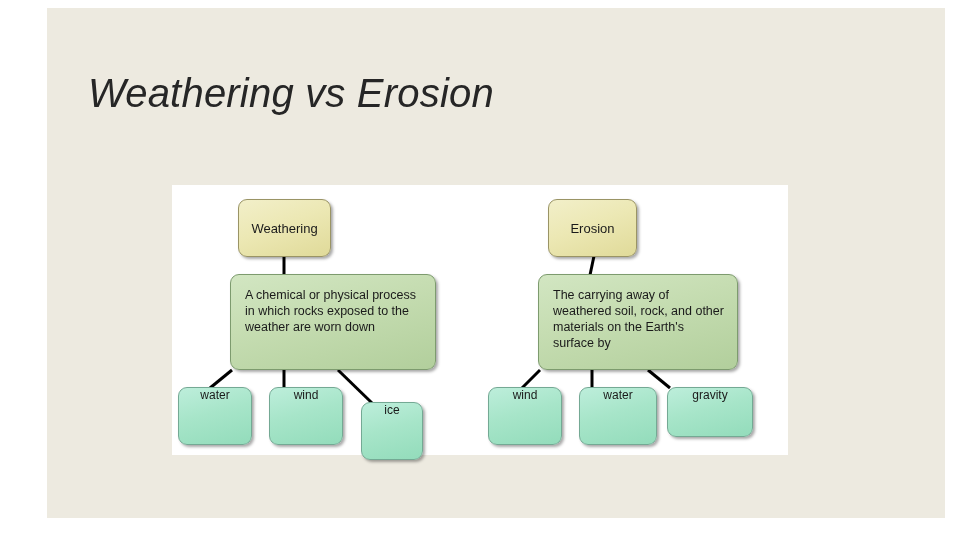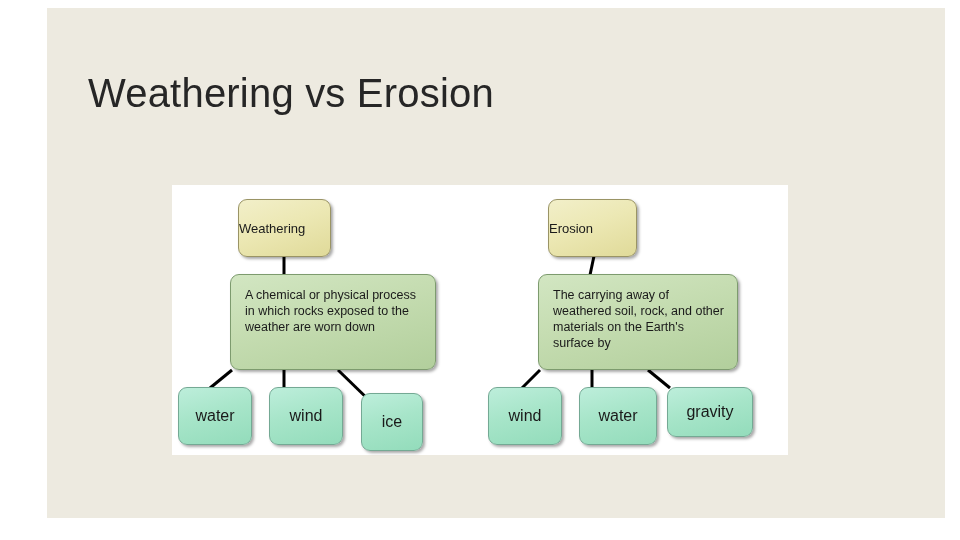--- a/index.html
+++ b/index.html
@@ -27,20 +27,21 @@
     position: absolute;
     left: 41px;
     top: 62px;
     width: 760px;
     font-size: 40px;
     line-height: 1.15;
     color: #262626;
     font-weight: 400;
     letter-spacing: 0.2px;
     white-space: nowrap;
+    font-style: italic;
   }
 
   #diagram-panel {
     position: absolute;
     left: 125px;
     top: 177px;
     width: 616px;
     height: 270px;
     background: #ffffff;
   }
@@ -62,39 +63,40 @@
     box-shadow: 2px 2px 3px rgba(0,0,0,0.34);
     color: #1a1a1a;
     overflow: hidden;
   }
 
   .node-root {
     background: linear-gradient(160deg, #f2efc9 0%, #ece8b4 45%, #e0da99 100%);
     border-color: #9a9465;
     display: flex;
     align-items: center;
+    justify-content: center;
     font-size: 13px;
   }
 
   .node-desc {
     background: linear-gradient(165deg, #d2e6c2 0%, #c6ddb2 40%, #b2cf9c 100%);
     border-color: #7d9b6e;
     padding: 12px 11px 10px 14px;
     font-size: 12.5px;
     line-height: 1.28;
     margin-left: 44px;
   }
 
   .node-leaf {
     background: linear-gradient(165deg, #bdeedb 0%, #a7e5c9 45%, #93dcbb 100%);
     border-color: #74a994;
     display: flex;
-    align-items: center;
+    align-items: flex-start;
     justify-content: center;
-    font-size: 16px;
+    font-size: 12px;
   }
 
   .connectors {
     position: absolute;
     left: 0; top: 0;
     width: 308px;
     height: 270px;
     pointer-events: none;
   }
 </style>
@@ -125,21 +127,21 @@
       </div>
 
       <div class="node node-leaf" style="left:6px; top:202px; width:74px; height:58px;">
         <span>water</span>
       </div>
 
       <div class="node node-leaf" style="left:97px; top:202px; width:74px; height:58px;">
         <span>wind</span>
       </div>
 
-      <div class="node node-leaf" style="left:189px; top:208px; width:62px; height:58px;">
+      <div class="node node-leaf" style="left:189px; top:217px; width:62px; height:58px;">
         <span>ice</span>
       </div>
     </div>
 
     <div class="tree" id="tree-erosion">
 
       <svg class="connectors" viewBox="0 0 308 270">
         <line x1="114" y1="71" x2="110" y2="90" stroke="#000" stroke-width="3"></line>
         <line x1="60" y1="185" x2="42" y2="203" stroke="#000" stroke-width="3"></line>
         <line x1="112" y1="185" x2="112" y2="203" stroke="#000" stroke-width="3"></line>

